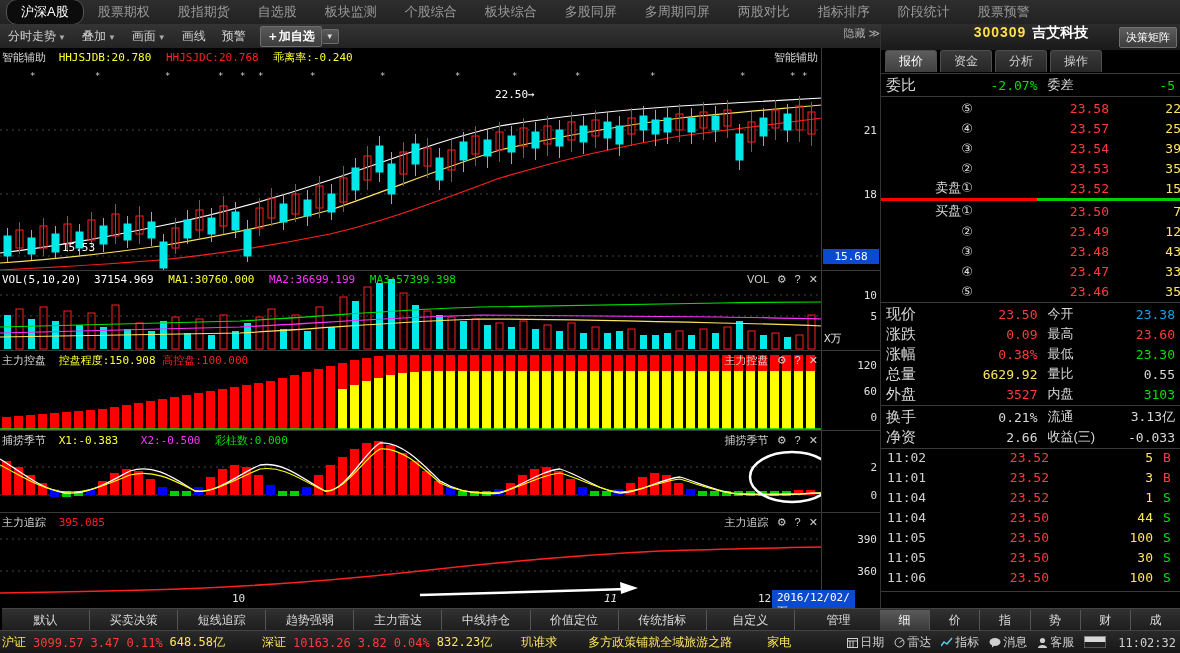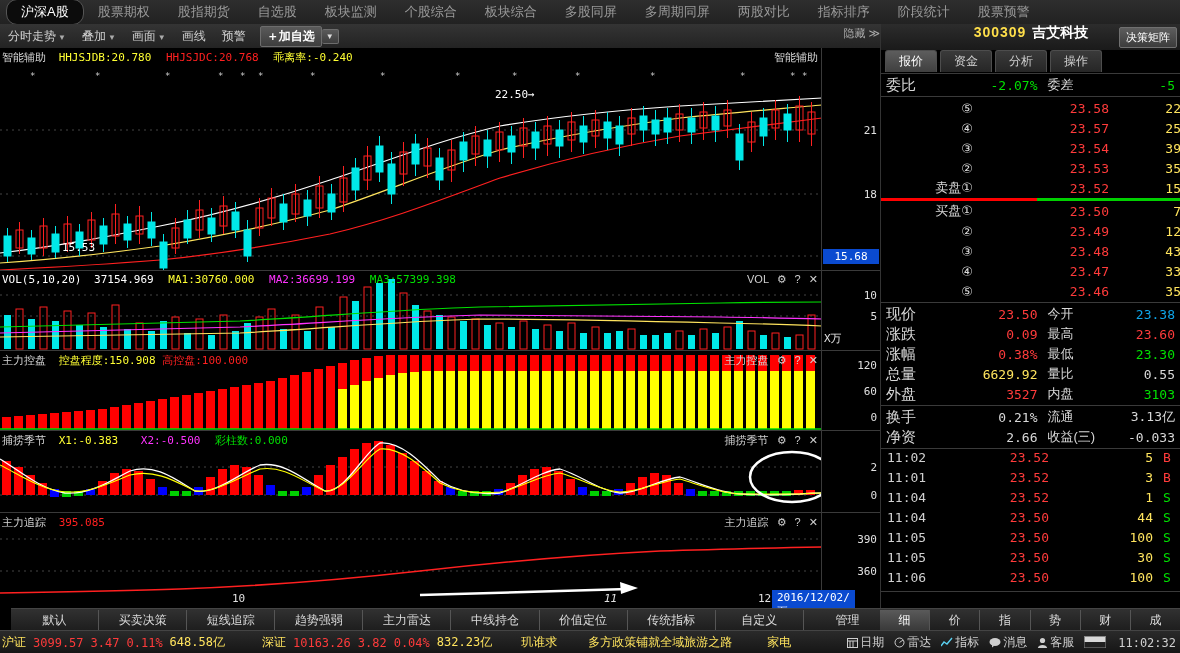--- a/index.html
+++ b/index.html
@@ -41,21 +41,21 @@
   .cn{color:#d8d8d8;} .ylw{color:#ffff33;} .red{color:#ff2020;} .grn{color:#00e000;}
   .mag{color:#ff33ff;} .wht{color:#ffffff;}
 
   .pricetag{position:absolute;background:#0a4ad0;color:#fff;font-size:11px;
             font-family:"DejaVu Sans Mono","Liberation Mono",monospace;
             padding:1px 4px;z-index:8;}
   .datetag{position:absolute;background:#0a4ad0;color:#fff;font-size:11px;
             font-family:"DejaVu Sans Mono","Liberation Mono",monospace;padding:1px 5px;z-index:8;}
 
   
-  .btabs{position:absolute;left:11px;top:608px;width:880px;height:22px;
+  .btabs{position:absolute;left:2px;top:608px;width:880px;height:22px;
          background:linear-gradient(#313131,#1d1d1d);display:flex;align-items:center;border-top:1px solid #444;}
   .btab{flex:1;text-align:center;color:#dcdcdc;font-size:12px;border-right:1px solid #555;line-height:20px;}
   .btab:last-child{border-right:none;}
 
   
   .rpanel{position:absolute;left:880px;top:24px;width:300px;height:584px;background:#000;border-left:1px solid #333;}
   .rp-title{height:26px;background:linear-gradient(#2c2c2c,#1a1a1a);display:flex;
             justify-content:center;position:relative;}
   .rp-title .code{color:#ffdf4a;font-size:14px;font-weight:bold;letter-spacing:1px;}
   .rp-title .nm{color:#ffffff;font-size:14px;font-weight:bold;margin-left:6px;}

